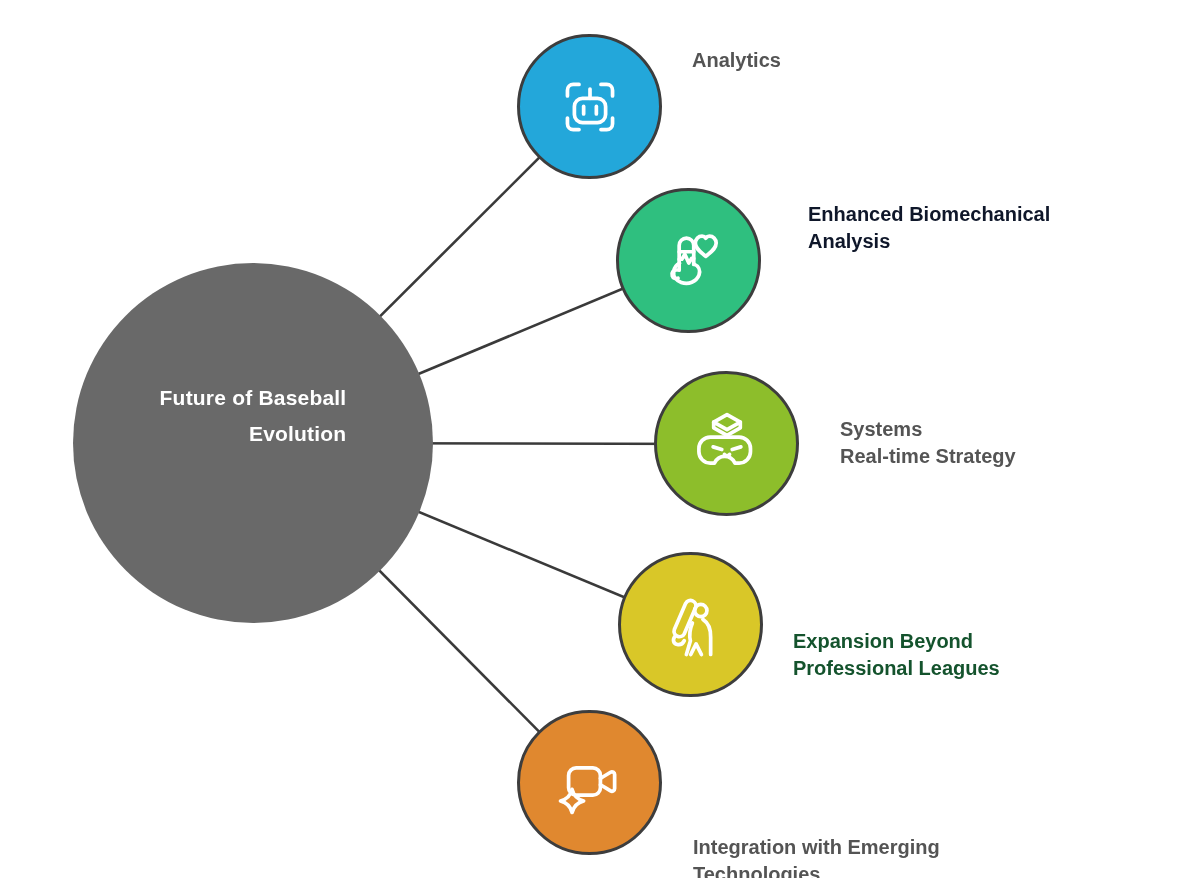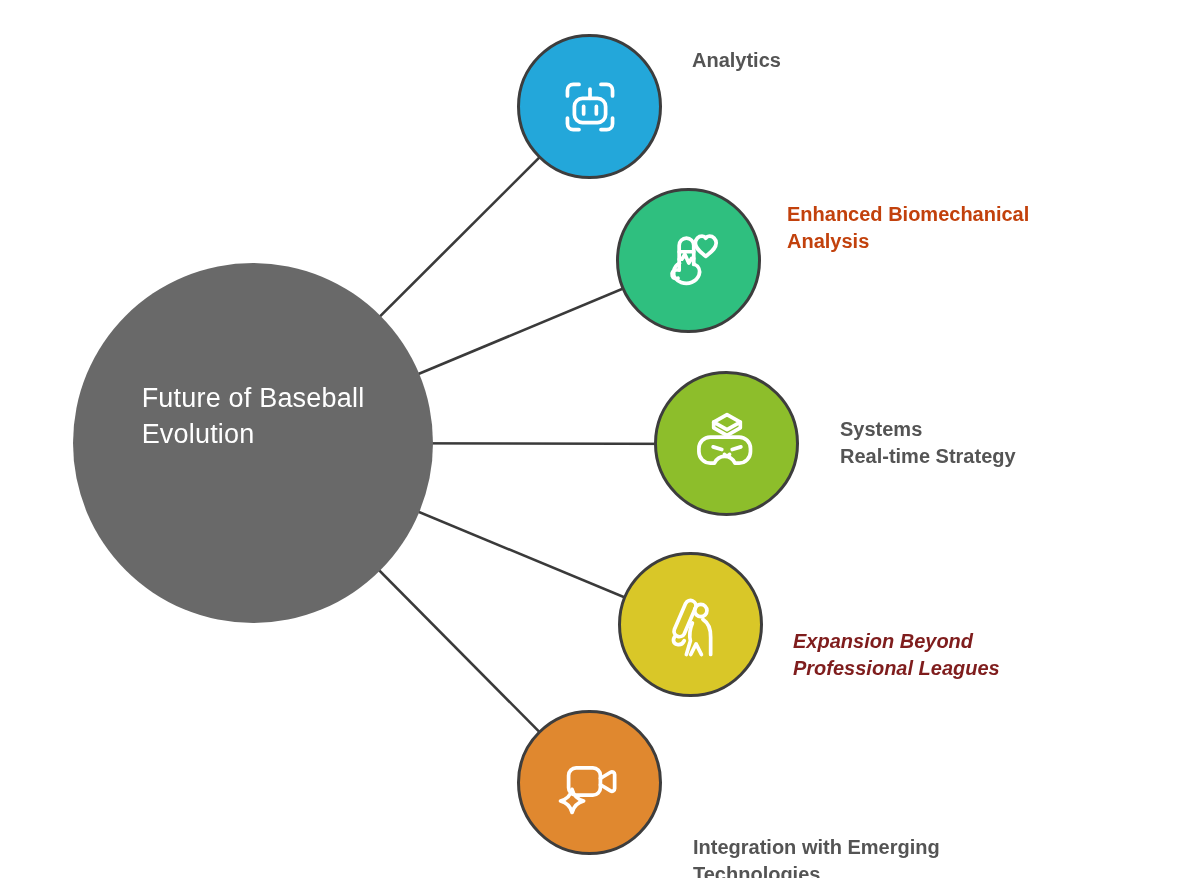--- a/index.html
+++ b/index.html
@@ -32,24 +32,24 @@
     height: 360px;
     border-radius: 50%;
     background: #696969;
     display: flex;
     align-items: center;
     justify-content: center;
   }
   .center-text {
     transform: translateY(-27px);
     color: #ffffff;
-    font-size: 27px;
-    font-weight: normal;
+    font-size: 21px;
+    font-weight: bold;
     line-height: 36px;
-    text-align: left;
+    text-align: right;
     letter-spacing: 0.2px;
   }
   .node {
     position: absolute;
     width: 145px;
     height: 145px;
     box-sizing: border-box;
     border: 3px solid #3d3d3d;
     border-radius: 50%;
     display: flex;
@@ -113,21 +113,21 @@
   <div class="node" style="left: 616px; top: 188px; background-color: rgb(47, 191, 127); border-color: rgb(61, 61, 61);">
     <svg viewBox="0 0 64 64">
       <path d="M46.5 28 C42.5 24.5 37.5 21.5 37.5 16.5 C37.5 13 40.2 10.5 43.3 10.5 C44.6 10.5 45.8 11.2 46.5 12.3 C47.2 11.2 48.4 10.5 49.7 10.5 C52.8 10.5 55.5 13 55.5 16.5 C55.5 21.5 50.5 24.5 46.5 28 Z"></path>
       <path d="M23.5 40 V18.5 a6.3 6.3 0 0 1 12.6 0 V35"></path>
       <line x1="23.5" y1="24" x2="36.1" y2="24"></line>
       <path d="M23.5 30.5 h2.3 l2.6 -4.3 3.4 7.6 2.4 -4 h1.9"></path>
       <path d="M36.1 34.5 c4.2 1.8 6 5.7 4.6 9.6 c-2.2 6 -9.3 8.6 -15.4 6.4 c-4.6 -1.6 -7.2 -5.3 -6.5 -9.7 c0.5 -3.2 2.4 -5.5 5 -6.9"></path>
       <path d="M21.5 39.8 c-3.1 -0.2 -4.9 2.3 -4 5 c0.7 2.1 3 3 5 2"></path>
     </svg>
   </div>
-  <div class="label" style="left: 787px; top: 201px; color: #c2410c;">
+  <div class="label" style="left: 808px; top: 201px; color: #0f172a;">
     <div>Enhanced Biomechanical</div>
     <div>Analysis</div>
   </div>
 
   <div class="node" style="left: 654px; top: 371px; background-color: rgb(141, 190, 43); border-color: rgb(61, 61, 61);">
     <svg viewBox="0 0 64 64">
       <path d="M32 6.5 L43.5 13 32 19.5 20.5 13 Z"></path>
       <path d="M20.5 13 V18 L32 24.5 43.5 18 V13"></path>
       <path d="M21.5 26 h21 a9.8 9.8 0 0 1 9.8 9.8 v2.9 a9.8 9.8 0 0 1 -9.8 9.8 h-3.6 c-1.8 -3.7 -4.6 -5.8 -8.9 -5.8 s-7.1 2.1 -8.9 5.8 h-3.6 a9.8 9.8 0 0 1 -9.8 -9.8 v-2.9 a9.8 9.8 0 0 1 9.8 -9.8 Z"></path>
       <path d="M20 34.5 l7.5 2.3"></path>
@@ -143,21 +143,21 @@
   <div class="node" style="left: 618px; top: 552px; background-color: rgb(217, 199, 40); border-color: rgb(61, 61, 61);">
     <svg viewBox="0 0 64 64">
       <circle cx="40.5" cy="19.5" r="5.3"></circle>
       <path d="M17.6 35.9 L27.4 13.2 a4.7 4.7 0 0 1 8.6 3.7 L26.2 39.6 a4.7 4.7 0 0 1 -8.6 -3.7 Z"></path>
       <path d="M18.4 41.5 c-2.7 3.1 -1.7 6.6 1.7 7.4 c2.7 0.6 4.9 -0.9 6.1 -3.4"></path>
       <path d="M42.3 27.1 c5.3 3.4 6.9 9.3 6.7 15.7 L49 57.5"></path>
       <path d="M33.2 30.2 c-2.4 5.8 -2.9 10.6 -1.7 15.5 L28 57.5"></path>
       <path d="M31.8 57.5 l4.6 -9.2 4.6 9.2"></path>
     </svg>
   </div>
-  <div class="label" style="left: 793px; top: 628px; color: #7f1d1d; font-style: italic;">
+  <div class="label" style="left: 793px; top: 628px; color: #14532d;">
     <div>Expansion Beyond</div>
     <div>Professional Leagues</div>
   </div>
 
   <div class="node" style="left: 517px; top: 710px; background-color: rgb(224, 136, 47); border-color: rgb(61, 61, 61);">
     <svg viewBox="0 0 64 64">
       <rect x="13.5" y="19" width="27.5" height="23.5" rx="6.5"></rect>
       <path d="M41 28 c3.2 -2 6.2 -3.7 8.8 -5.3 a2.3 2.3 0 0 1 3.5 2 v12.1 a2.3 2.3 0 0 1 -3.5 2 c-2.6 -1.6 -5.6 -3.3 -8.8 -5.3"></path>
       <path d="M16.5 37.5 Q18.5 45.5 26.5 47.5 Q18.5 49.5 16.5 57.5 Q14.5 49.5 6.5 47.5 Q14.5 45.5 16.5 37.5 Z"></path>
     </svg>

